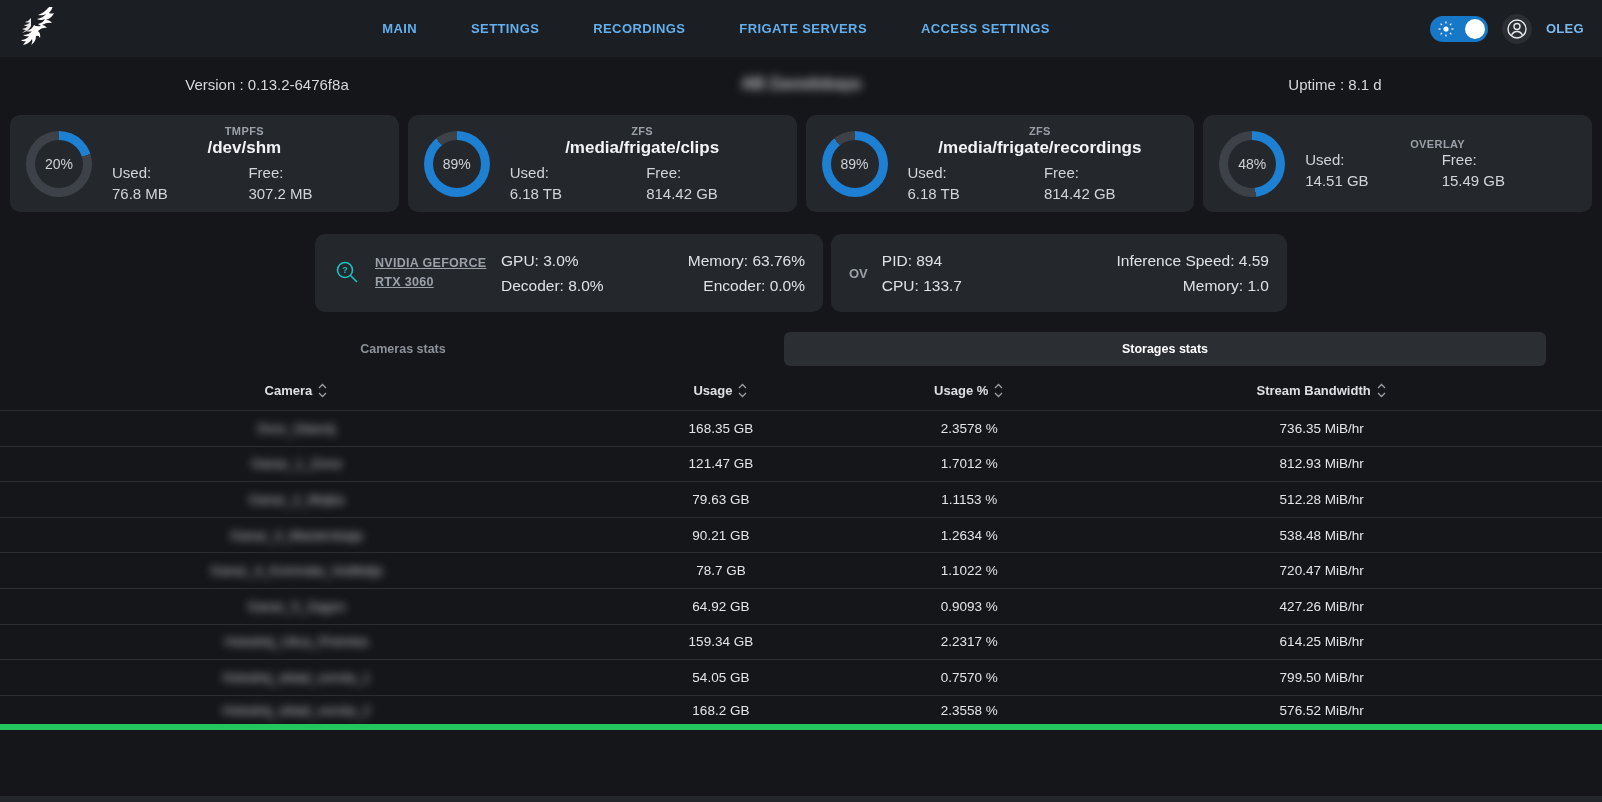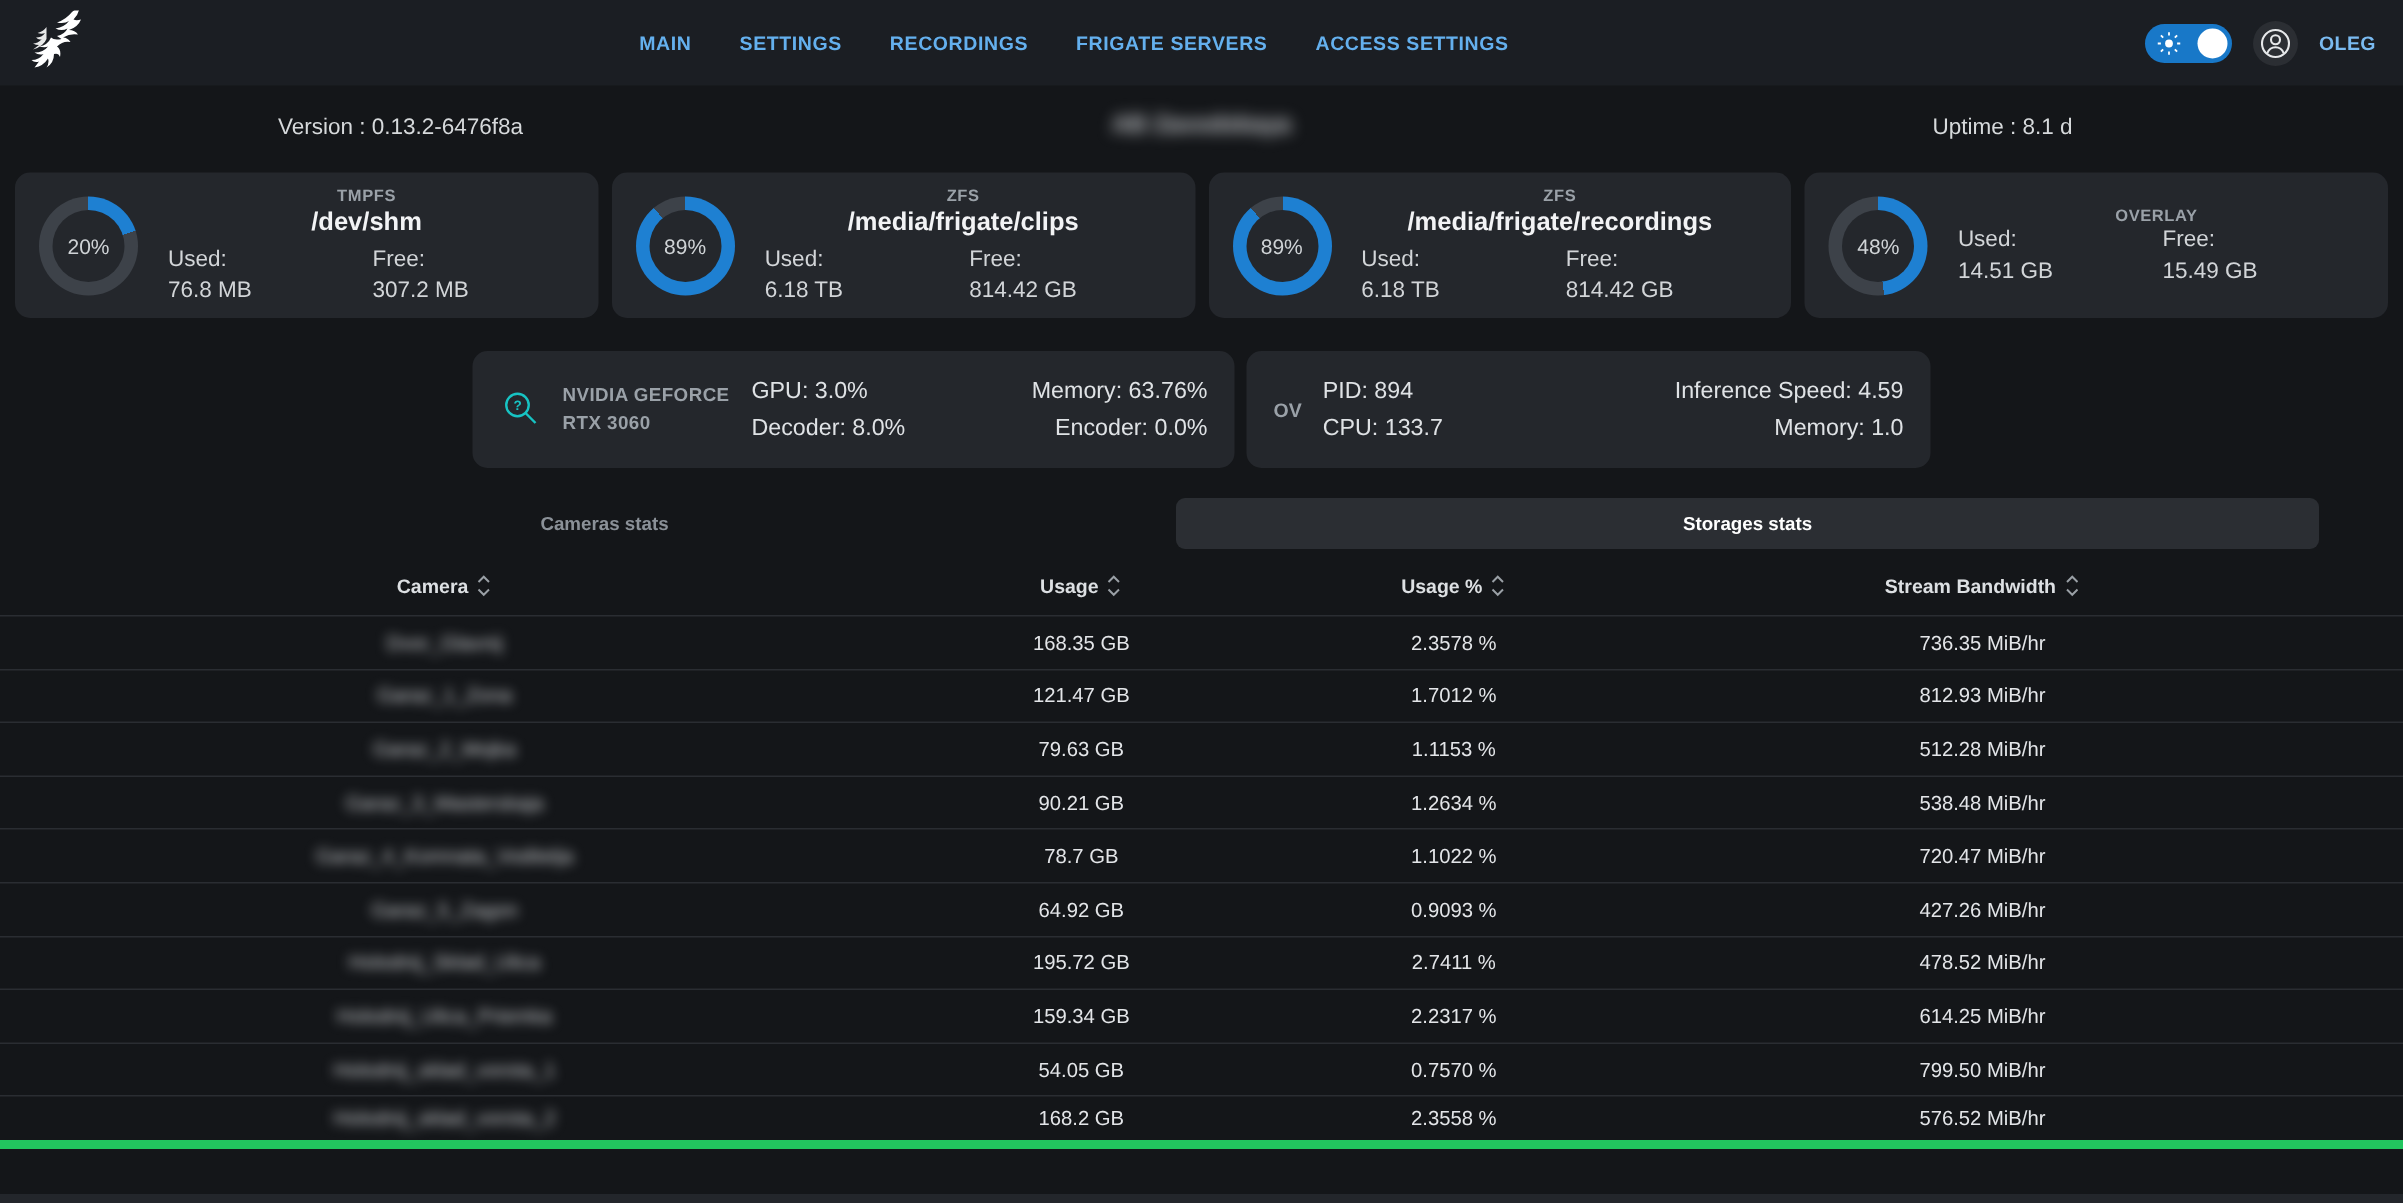--- a/index.html
+++ b/index.html
@@ -14,21 +14,21 @@
   }
 
   
   .navbar {
     height:57px; background:#1b1e23;
     display:flex; align-items:center;
     padding:0 18px;
   }
   .logo { width:44px; height:46px; flex:0 0 auto; margin-top:2px; }
   .nav-links {
-    display:flex; gap:32px;
+    display:flex; gap:54px;
     margin:0 auto;
     transform:translateX(-30px);
   }
   .nav-link {
     color:#64b0ee; font-size:13px; font-weight:bold;
     letter-spacing:.4px; text-transform:uppercase; cursor:pointer;
     white-space:nowrap;
   }
   .nav-right { display:flex; align-items:center; gap:14px; }
   .toggle {
@@ -106,21 +106,21 @@
   .perf-card {
     height:78px; display:flex; align-items:center;
     padding:0 18px; gap:14px;
   }
   .gpu-card { width:508px; }
   .ov-card  { width:456px; }
   .gpu-icon { flex:0 0 auto; }
   .hw-name {
     width:112px; flex:0 0 auto;
     font-size:12.5px; font-weight:bold; color:#9aa1a8;
-    letter-spacing:.3px; line-height:1.5;
+    letter-spacing:.3px; line-height:1.5;text-decoration:underline;
   }
   .ov-label {
     flex:0 0 auto; font-size:13px; font-weight:bold; color:#9aa1a8;
   }
   .stats-grid {
     flex:1; display:grid; grid-template-columns:1fr 1fr;
     row-gap:7px;
   }
   .stat-left  { text-align:left;  font-size:15.5px; color:#dfe2e5; }
   .stat-right { text-align:right; font-size:15.5px; color:#dfe2e5; }
@@ -398,26 +398,20 @@
         <div class="tcell">1.1022 %</div>
         <div class="tcell">720.47 MiB/hr</div>
       </div>
       <div class="trow">
         <div class="tcell camera-cell">Garaz_5_Zagon</div>
         <div class="tcell">64.92 GB</div>
         <div class="tcell">0.9093 %</div>
         <div class="tcell">427.26 MiB/hr</div>
       </div>
       <div class="trow">
-        <div class="tcell camera-cell">Holodnij_Sklad_Ulica</div>
-        <div class="tcell">195.72 GB</div>
-        <div class="tcell">2.7411 %</div>
-        <div class="tcell">478.52 MiB/hr</div>
-      </div>
-      <div class="trow">
         <div class="tcell camera-cell">Holodnij_Ulica_Priemka</div>
         <div class="tcell">159.34 GB</div>
         <div class="tcell">2.2317 %</div>
         <div class="tcell">614.25 MiB/hr</div>
       </div>
       <div class="trow">
         <div class="tcell camera-cell">Holodnij_sklad_vorota_1</div>
         <div class="tcell">54.05 GB</div>
         <div class="tcell">0.7570 %</div>
         <div class="tcell">799.50 MiB/hr</div>

